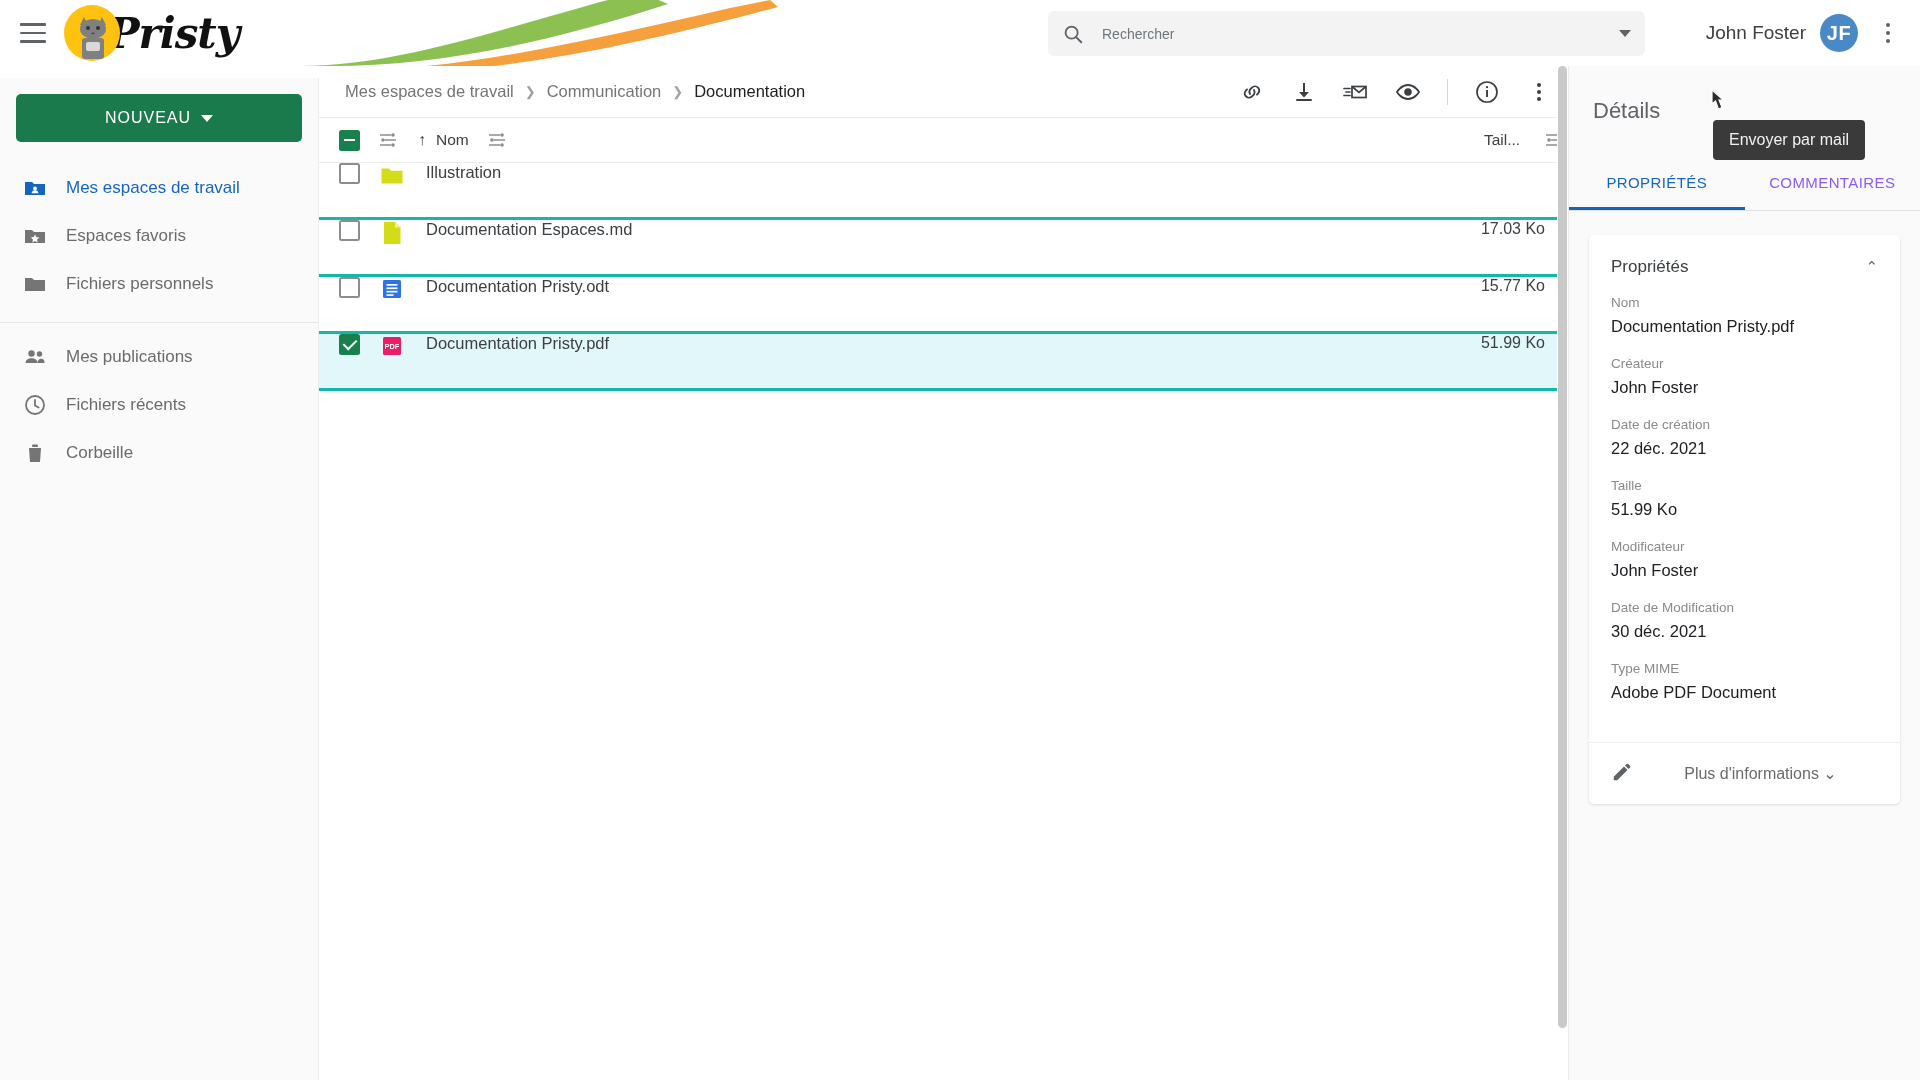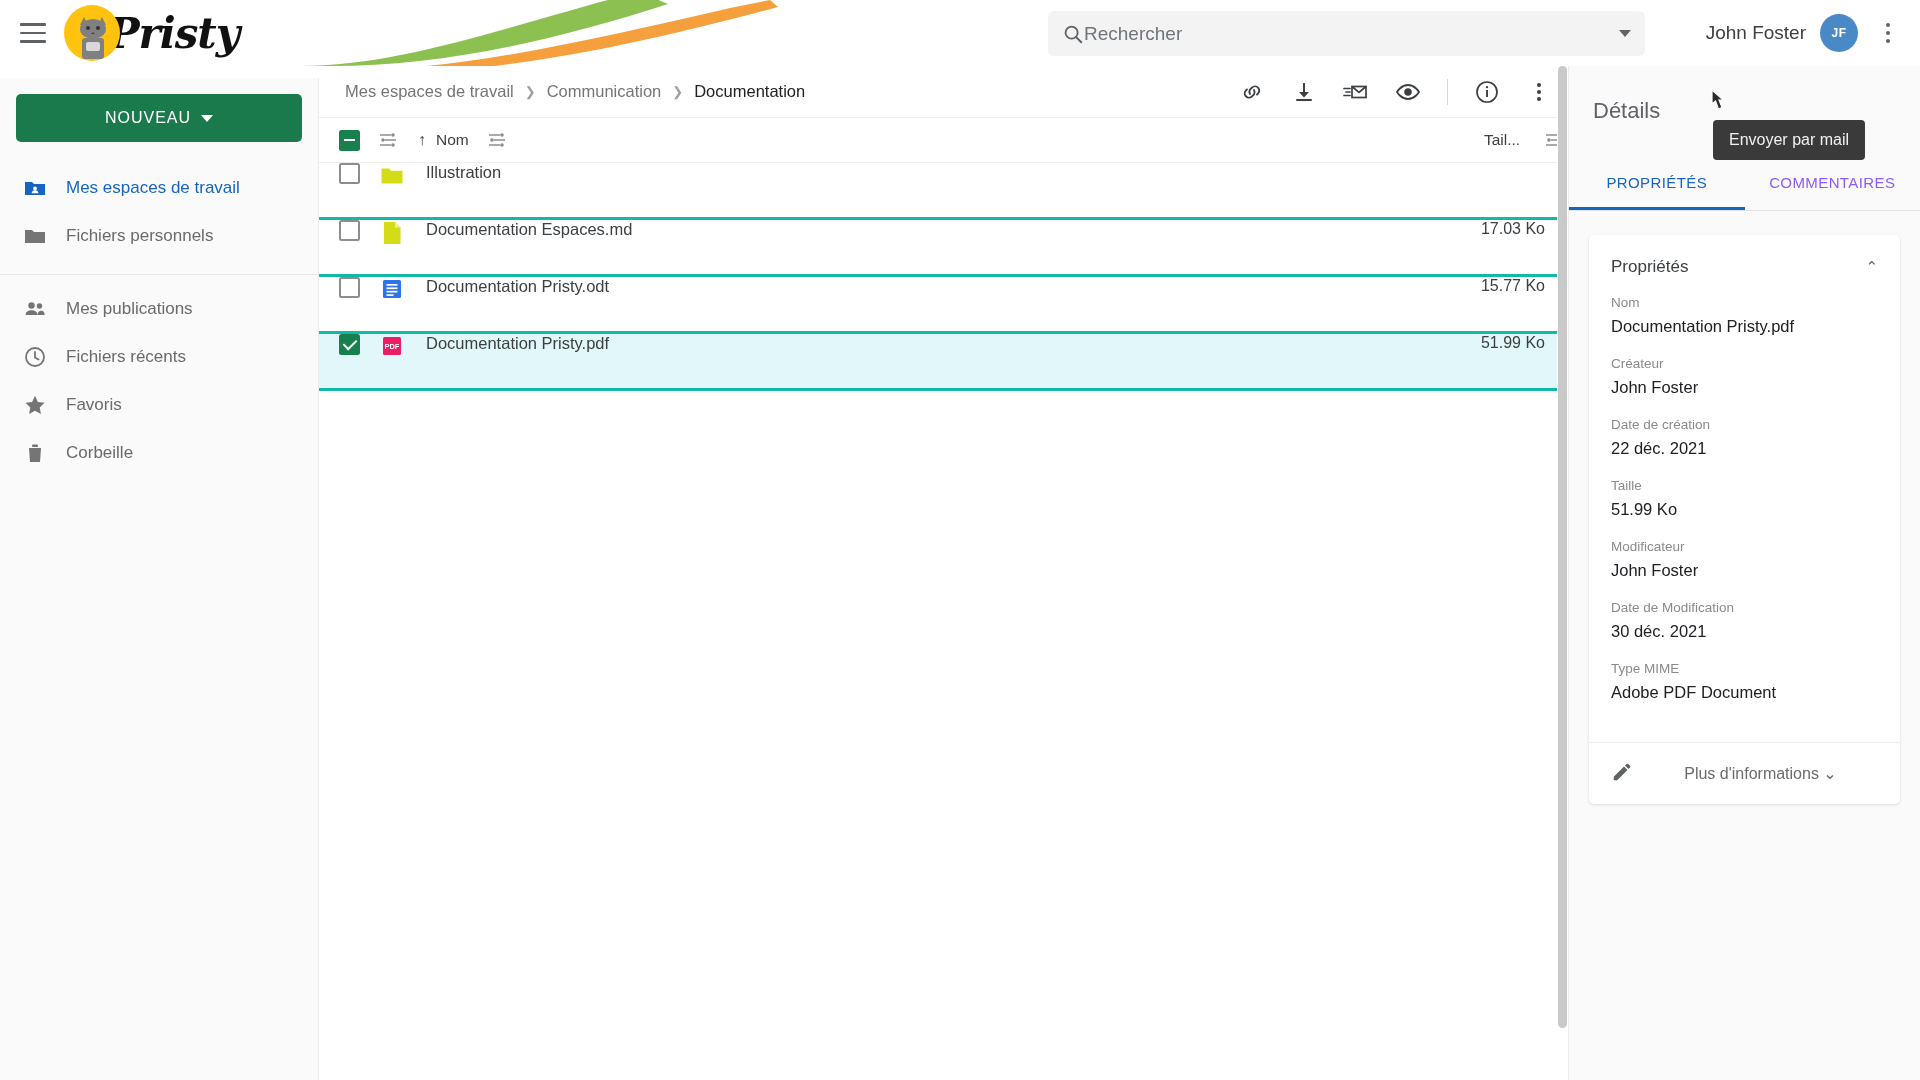--- a/index.html
+++ b/index.html
@@ -40,35 +40,35 @@
 
   .search-box {
     position: absolute; left: 1048px; top: 11px;
     width: 597px; height: 45px;
     background: #f3f3f4; border-radius: 6px;
     display: flex; align-items: center; padding: 0 14px;
   }
   .search-input {
     border: none; outline: none; background: transparent;
     font-family: "Liberation Sans", sans-serif;
-    font-size: 19px; color: #5f6368; flex: 1; 
+    font-size: 14px; color: #5f6368; flex: 1; margin-left: 18px;
   }
   .search-input::placeholder { color: #70757a; }
   .caret-down {
     width: 0; height: 0; border-left: 6px solid transparent;
     border-right: 6px solid transparent; border-top: 7px solid #5f6368;
   }
   .user-area {
     position: absolute; right: 62px; top: 0; height: 66px;
     display: flex; align-items: center; gap: 14px;
   }
   .user-name { font-size: 19px; color: #3c4043; }
   .avatar {
     width: 38px; height: 38px; border-radius: 50%;
-    background: #4a89c8; color: #fff; font-size: 12px; font-weight: 600;
+    background: #4a89c8; color: #fff; font-size: 20px; font-weight: 600;
     display: flex; align-items: center; justify-content: center;
     letter-spacing: 0.5px;
   }
   .kebab {
     position: absolute; right: 20px; top: 21px;
     width: 24px; height: 24px; display: flex; flex-direction: column;
     align-items: center; justify-content: space-between; padding: 2px 0;
     cursor: pointer;
   }
   .kebab i { display: block; width: 4px; height: 4px; border-radius: 50%; background: #5f6368; }
@@ -270,20 +270,29 @@
         <span class="nav-ico">
           <svg width="24" height="24" viewBox="0 0 24 24">
             <path d="M2 6 h7 l2 2 h11 v11 H2 Z" fill="#1565c0"></path>
             <circle cx="12" cy="12.5" r="1.9" fill="#fff"></circle>
             <path d="M8.6 17.2 c0-2 1.6-3 3.4-3 s3.4 1 3.4 3 z" fill="#fff"></path>
           </svg>
         </span>
         <span>Mes espaces de travail</span>
       </div>
 
+      <div class="nav-item">
+        <span class="nav-ico">
+          <svg width="24" height="24" viewBox="0 0 24 24">
+            <path d="M2 6 h7 l2 2 h11 v11 H2 Z" fill="#757575"></path>
+            <path d="M12 10.4 l1.3 2.7 2.9 .4 -2.1 2 .5 2.9 -2.6-1.4 -2.6 1.4 .5-2.9 -2.1-2 2.9-.4 z" fill="#fff"></path>
+          </svg>
+        </span>
+        <span>Espaces favoris</span>
+      </div>
 
       <div class="nav-item">
         <span class="nav-ico">
           <svg width="24" height="24" viewBox="0 0 24 24">
             <path d="M2 6 h7 l2 2 h11 v11 H2 Z" fill="#757575"></path>
           </svg>
         </span>
         <span>Fichiers personnels</span>
       </div>
     </div>
@@ -306,28 +315,20 @@
       <div class="nav-item">
         <span class="nav-ico">
           <svg width="24" height="24" viewBox="0 0 24 24">
             <circle cx="12" cy="12" r="9" fill="none" stroke="#757575" stroke-width="1.8"></circle>
             <path d="M12 7 v5.4 l3.6 2.2" fill="none" stroke="#757575" stroke-width="1.8" stroke-linecap="round"></path>
           </svg>
         </span>
         <span>Fichiers récents</span>
       </div>
 
-      <div class="nav-item">
-        <span class="nav-ico">
-          <svg width="24" height="24" viewBox="0 0 24 24" fill="#757575">
-            <path d="M12 2.8 l2.9 6.1 6.6 .9 -4.8 4.6 1.2 6.6 -5.9-3.2 -5.9 3.2 1.2-6.6 -4.8-4.6 6.6-.9 z"></path>
-          </svg>
-        </span>
-        <span>Favoris</span>
-      </div>
 
       <div class="nav-item">
         <span class="nav-ico">
           <svg width="24" height="24" viewBox="0 0 24 24" fill="#757575">
             <path d="M6 7 h12 l-1 14 H7 Z"></path>
               <rect x="9" y="3.6" width="6" height="2.4" rx="1"></rect>
           </svg>
         </span>
         <span>Corbeille</span>
       </div>

